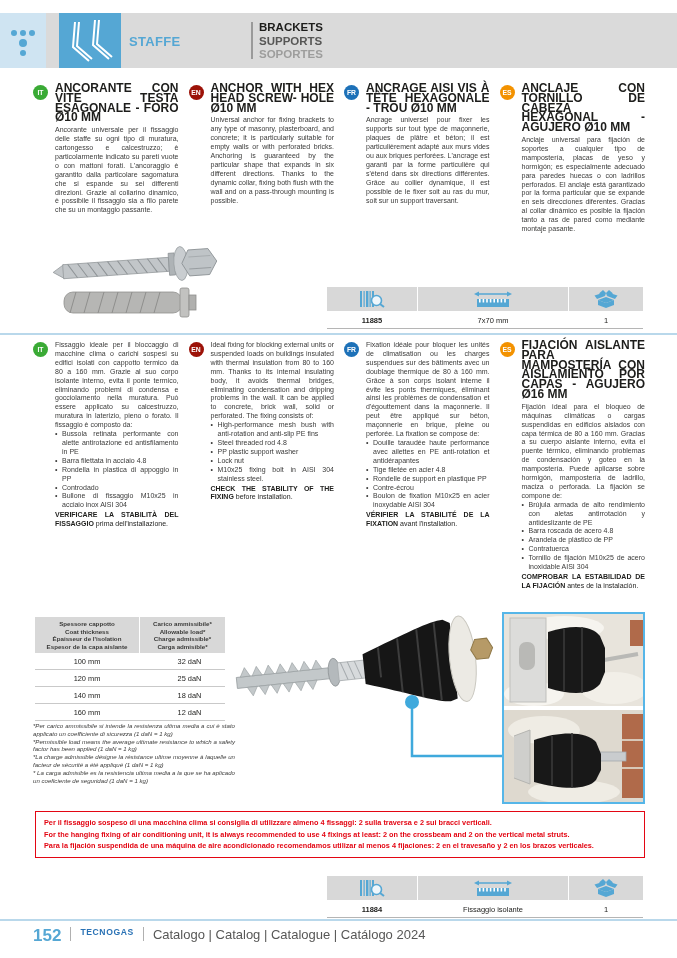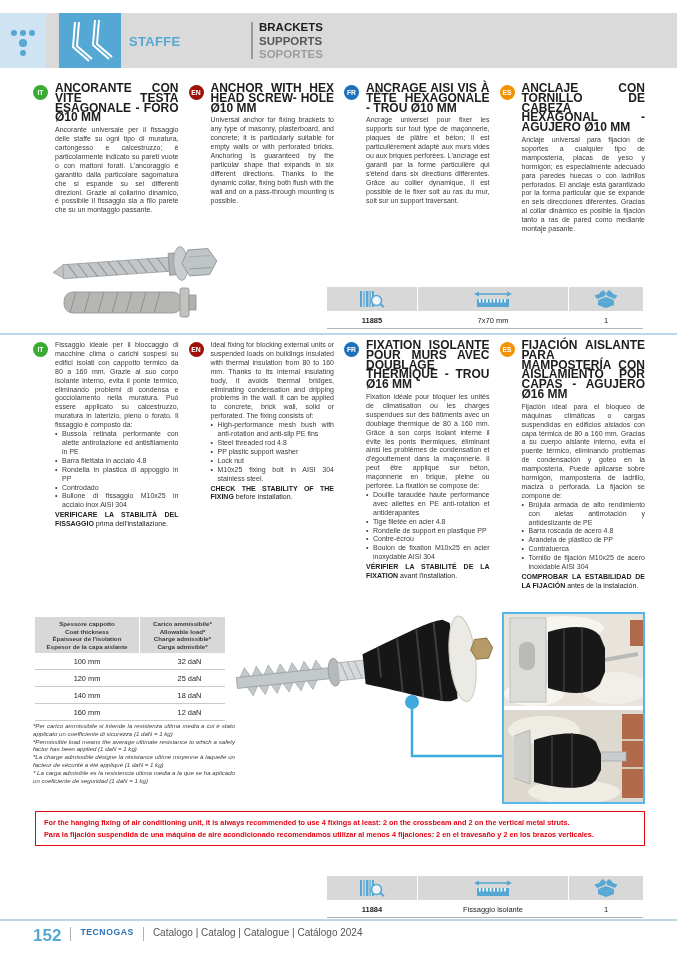--- a/index.html
+++ b/index.html
@@ -68,21 +68,21 @@
 
   
   .warning-box { position:absolute; left:35px; top:811px; width:592px; border:1.5px solid #e30613; padding:5px 8px;
                  color:#e30613; font-weight:bold; font-size:7.3px; line-height:11.5px; }
 
   
   .footer { position:absolute; left:33px; top:927px; display:flex; }
   .page-num { color:#55a7d4; font-size:17px; font-weight:bold; line-height:18px; }
   .f-vline { width:1px; height:14px; background:#b0b0b0; margin:0 9px; }
   .brand { color:#2a72b5; font-size:8.6px; font-weight:bold; letter-spacing:.6px; }
-  .f-text { color:#575756; font-size:10px; }
+  .f-text { color:#575756; font-size:13px; }
 </style>
 </head>
 <body>
 
 <div class="page">
 
   <div class="band">
     <div class="logo-sq1">
       <span class="dot" style="left:11px;top:17px;width:6px;height:6px;"></span>
       <span class="dot" style="left:20px;top:17px;width:6px;height:6px;"></span>
@@ -240,21 +240,20 @@
             <li>PP plastic support washer</li>
             <li>Lock nut</li>
             <li>M10x25 fixing bolt in AISI 304 stainless steel.</li>
           </ul>
         <p class="col-check"><b>CHECK THE STABILITY OF THE FIXING</b><span> before installation.</span></p>
       </div>
     </div>
     <div class="lang-col">
       <span class="badge fr">FR</span>
       <div class="col-body">
-        <h3 class="col-title">FIXATION ISOLANTE POUR MURS AVEC DOUBLAGE THERMIQUE - TROU Ø16 MM</h3>
         <p class="col-text">Fixation idéale pour bloquer les unités de climatisation ou les charges suspendues sur des bâtiments avec un doublage thermique de 80 à 160 mm. Grâce à son corps isolant interne il évite les ponts thermiques, éliminant ainsi les problèmes de condensation et d'égouttement dans la maçonnerie. Il peut être appliqué sur béton, maçonnerie en brique, pleine ou perforée. La fixation se compose de:</p>
         <ul class="col-bullets">
             <li>Douille taraudée haute performance avec ailettes en PE anti-rotation et antidérapantes</li>
             <li>Tige filetée en acier 4.8</li>
             <li>Rondelle de support en plastique PP</li>
             <li>Contre-écrou</li>
             <li>Boulon de fixation M10x25 en acier inoxydable AISI 304</li>
           </ul>
         <p class="col-check"><b>VÉRIFIER LA STABILITÉ DE LA FIXATION</b><span> avant l'installation.</span></p>
       </div>
@@ -363,20 +362,21 @@
         <line x1="118" y1="58" x2="139" y2="58" stroke="#d8c8b8" stroke-width="2"></line>
         <path d="M10,26 L26,20 L26,74 L10,68" fill="#cfcfcc" stroke="#b5b5b1"></path>
         <rect x="94" y="42" width="28" height="9" fill="#c9ccce" stroke="#a6abae" stroke-width="0.8"></rect>
         <path d="M30,30 C58,20 84,22 92,32 L97,44 L97,60 L92,70 C84,80 58,80 30,72 Z" fill="#181818"></path>
         <path d="M48,26 C48,42 48,60 48,75 M68,23 C68,42 68,62 68,78" stroke="#3a3a3a" stroke-width="1.6" fill="none"></path>
       </svg>
     </div>
   </div>
 
   <div class="warning-box">
+      <div>Per il fissaggio sospeso di una macchina clima si consiglia di utilizzare almeno 4 fissaggi: 2 sulla traversa e 2 sui bracci verticali.</div>
       <div>For the hanging fixing of air conditioning unit, it is always recommended to use 4 fixings at least: 2 on the crossbeam and 2 on the vertical metal struts.</div>
       <div>Para la fijación suspendida de una máquina de aire acondicionado recomendamos utilizar al menos 4 fijaciones: 2 en el travesaño y 2 en los brazos verticales.</div>
     </div>
 
   <div class="code-table ct-p2">
     <div class="ct-head">
       <div class="ct-hcell">
         <svg width="28" height="18" viewBox="0 0 28 18">
           <g fill="#55a7d4">
             <rect x="2" y="1" width="2" height="16"></rect>

